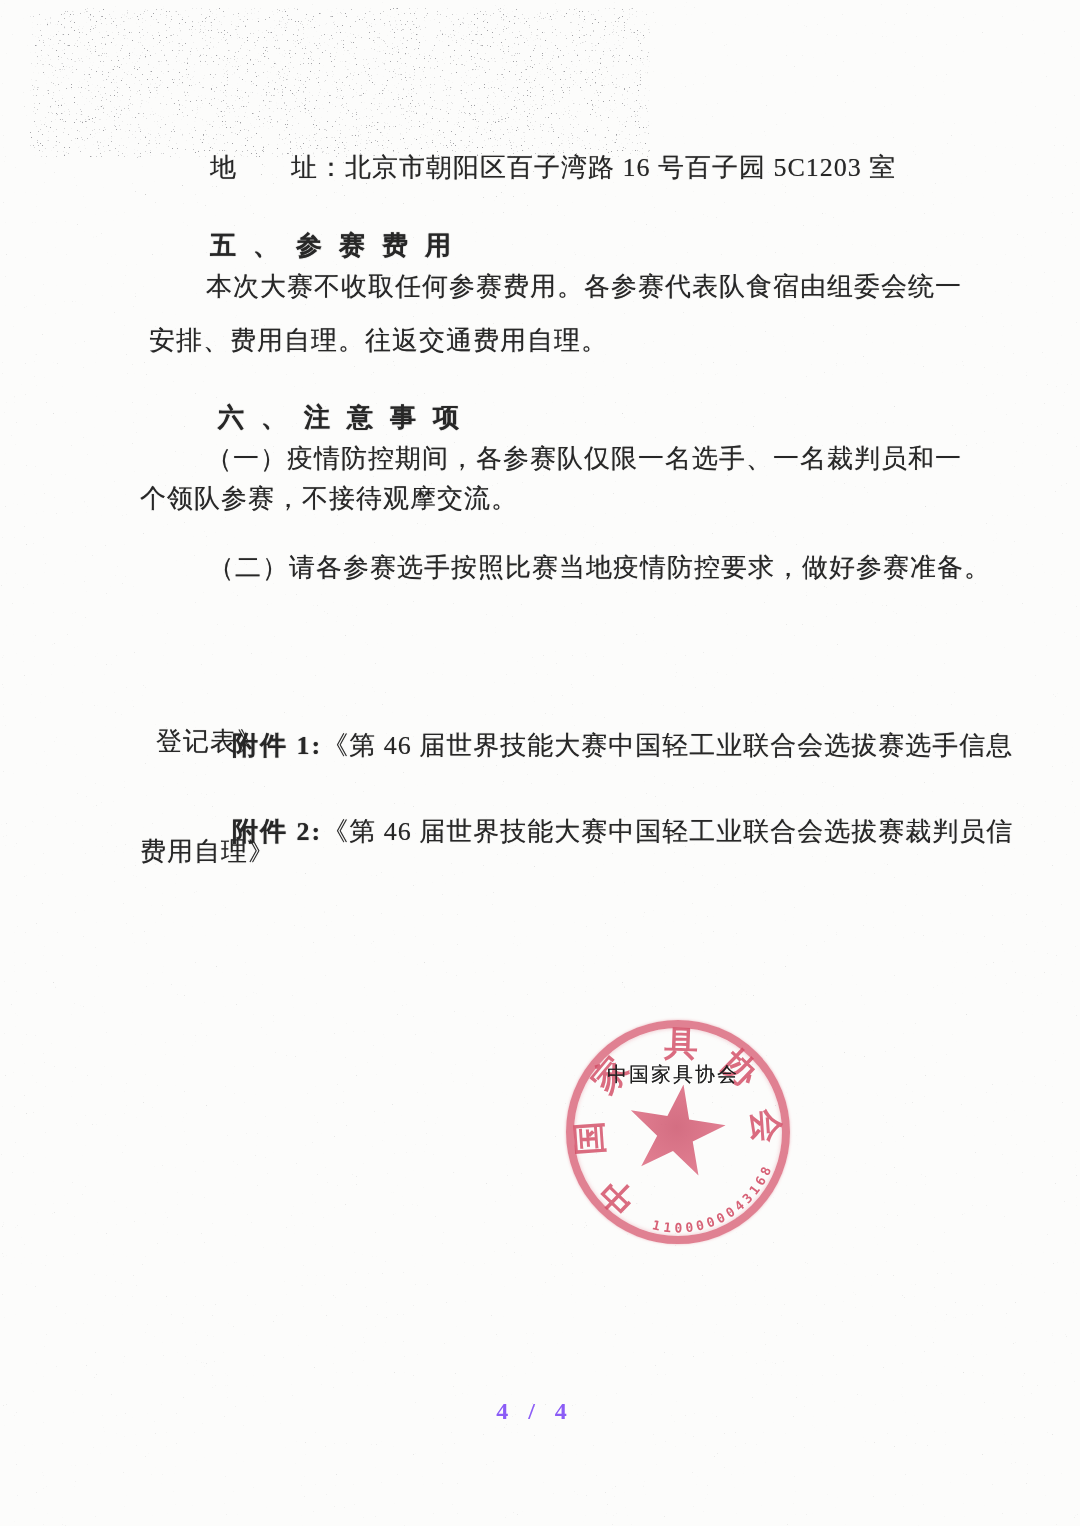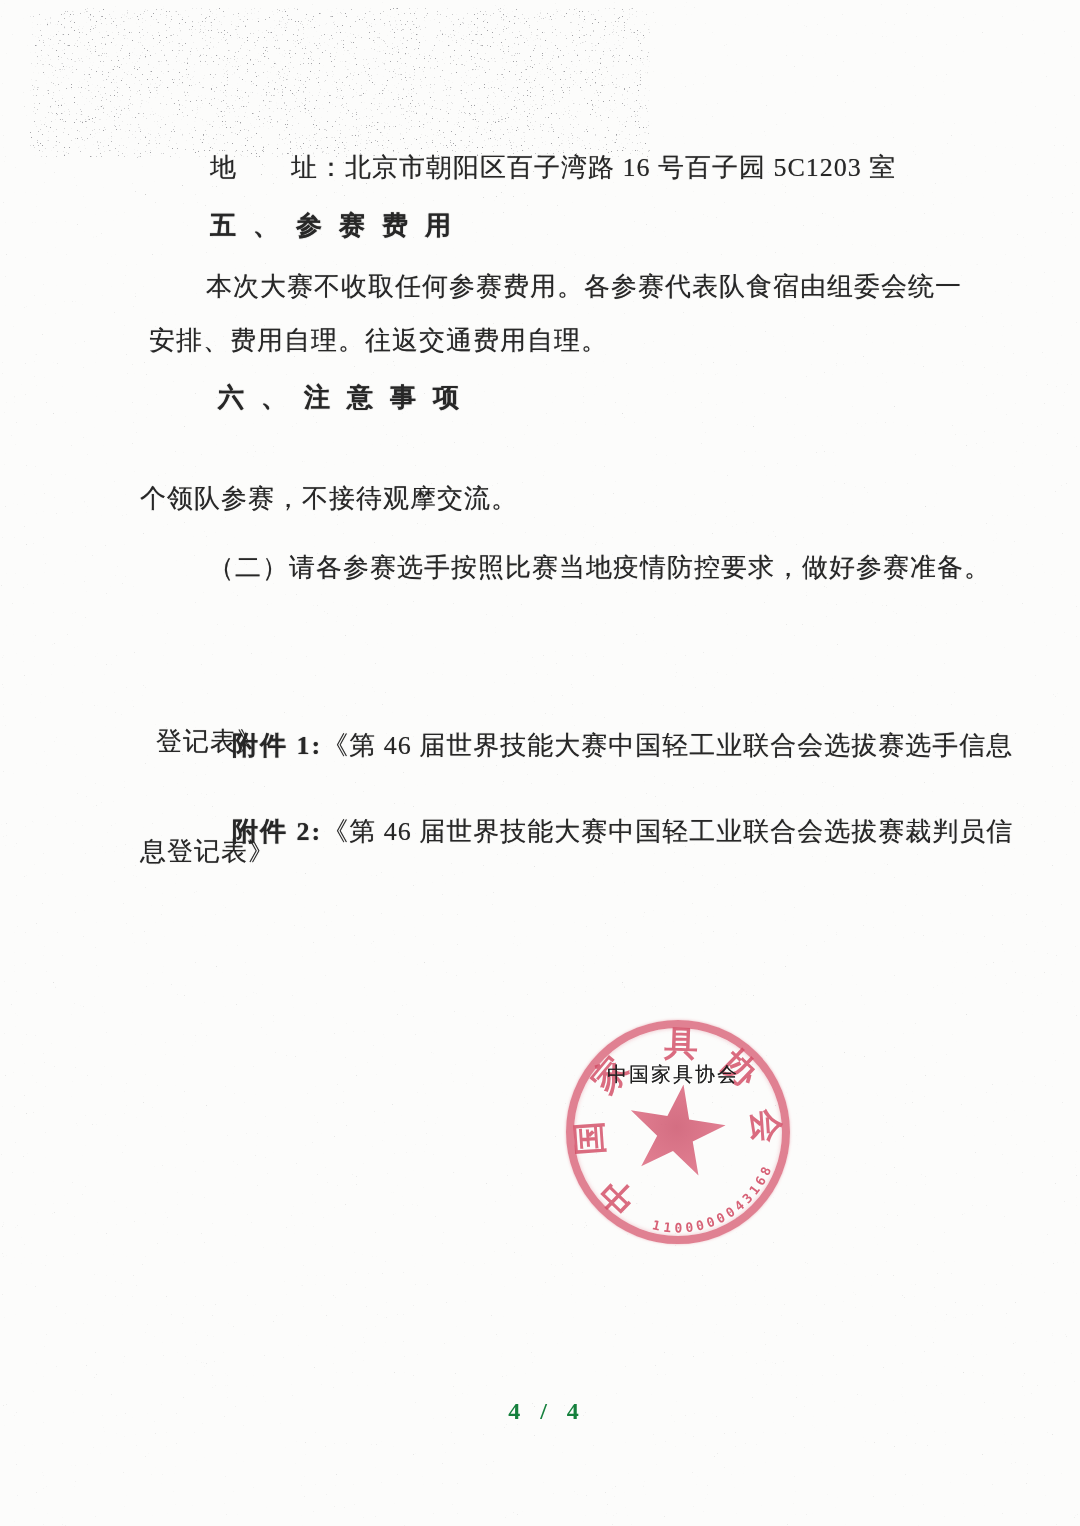--- a/index.html
+++ b/index.html
@@ -18,20 +18,21 @@
     position:absolute;
     font-size:26px;line-height:32px;
     letter-spacing:1px;
     white-space:pre;
     text-shadow:0 0 .7px rgba(35,35,35,.55);
   }
   .heading{
     font-weight:bold;
     letter-spacing:17px;
     text-shadow:0 0 1px rgba(25,25,25,.7);
+    margin-top:20px;
   }
   .att-prefix{font-weight:bold;letter-spacing:2px;text-shadow:0 0 1px rgba(25,25,25,.7);}
   
   .l-address {left:210px;top:152px;}
   .l-h5      {left:210px;top:210px;}
   .l-p5a     {left:206px;top:271px;}
   .l-p5b     {left:149px;top:325px;}
   .l-h6      {left:218px;top:382px;}
   .l-p6a1    {left:206px;top:443px;}
   .l-p6a2    {left:140px;top:483px;}
@@ -76,25 +77,25 @@
     position:absolute;left:607px;top:1061px;
     font-size:20px;letter-spacing:2px;color:#1d1d1d;
     text-shadow:0 0 .6px rgba(30,30,30,.6);
   }
   .seal-date{
     position:absolute;left:588px;top:1118px;
     font-size:27px;letter-spacing:1px;color:#1d1d1d;
     text-shadow:0 0 .6px rgba(30,30,30,.6);
   }
   .page-num{
-    position:absolute;left:16px;top:1398px;width:1060px;
+    position:absolute;left:4px;top:1398px;width:1060px;
     text-align:center;
     font-size:24px;font-weight:bold;
     letter-spacing:5px;word-spacing:4px;
-    color:#15803d;
+    color:#8b5cf6;
   }
 </style>
 </head>
 <body>
 
 <div class="page">
 
   <svg class="noise" width="1080" height="1526" aria-hidden="true">
     <defs>
       <filter id="specksDense" x="0" y="0" width="100%" height="100%">
@@ -109,32 +110,33 @@
     <rect x="30" y="8" width="620" height="150" filter="url(#specksDense)" opacity="0.85"></rect>
     <rect x="120" y="150" width="420" height="60" filter="url(#specksLight)" opacity="0.6"></rect>
     <rect x="0" y="0" width="1080" height="1526" filter="url(#specksLight)" opacity="0.3"></rect>
   </svg>
 
   <div class="txt l-address">地　　址：北京市朝阳区百子湾路 16 号百子园 5C1203 室</div>
   <div class="txt heading l-h5">五、参赛费用</div>
   <div class="txt l-p5a">本次大赛不收取任何参赛费用。各参赛代表队食宿由组委会统一</div>
   <div class="txt heading l-h6">六、注意事项</div>
   <div class="txt l-p5b">安排、费用自理。往返交通费用自理。</div>
+  <div class="txt l-p6a1">（一）疫情防控期间，各参赛队仅限一名选手、一名裁判员和一</div>
   <div class="txt l-p6a2">个领队参赛，不接待观摩交流。</div>
   <div class="txt l-p6b">（二）请各参赛选手按照比赛当地疫情防控要求，做好参赛准备。</div>
 
   <div class="txt l-at1a">
     <span class="att-prefix">附件 1:</span><span>《第 46 届世界技能大赛中国轻工业联合会选拔赛选手信息</span>
   </div>
   <div class="txt l-at1b">登记表》</div>
 
   <div class="txt l-at2a">
     <span class="att-prefix">附件 2:</span><span>《第 46 届世界技能大赛中国轻工业联合会选拔赛裁判员信</span>
   </div>
-  <div class="txt l-at2b">息登记表》</div>
+  <div class="txt l-at2b">费用自理》</div>
 
   <div class="seal">
     <div class="seal-circle"></div>
     <div class="seal-star"></div>
     <div class="seal-arc">
         <span style="transform: translate(-50%, -50%) rotate(-136deg) translateY(-88px);">中</span>
         <span style="transform: translate(-50%, -50%) rotate(-94deg) translateY(-88px);">国</span>
         <span style="transform: translate(-50%, -50%) rotate(-50deg) translateY(-88px);">家</span>
         <span style="transform: translate(-50%, -50%) rotate(2deg) translateY(-88px);">具</span>
         <span style="transform: translate(-50%, -50%) rotate(44deg) translateY(-88px);">协</span>

